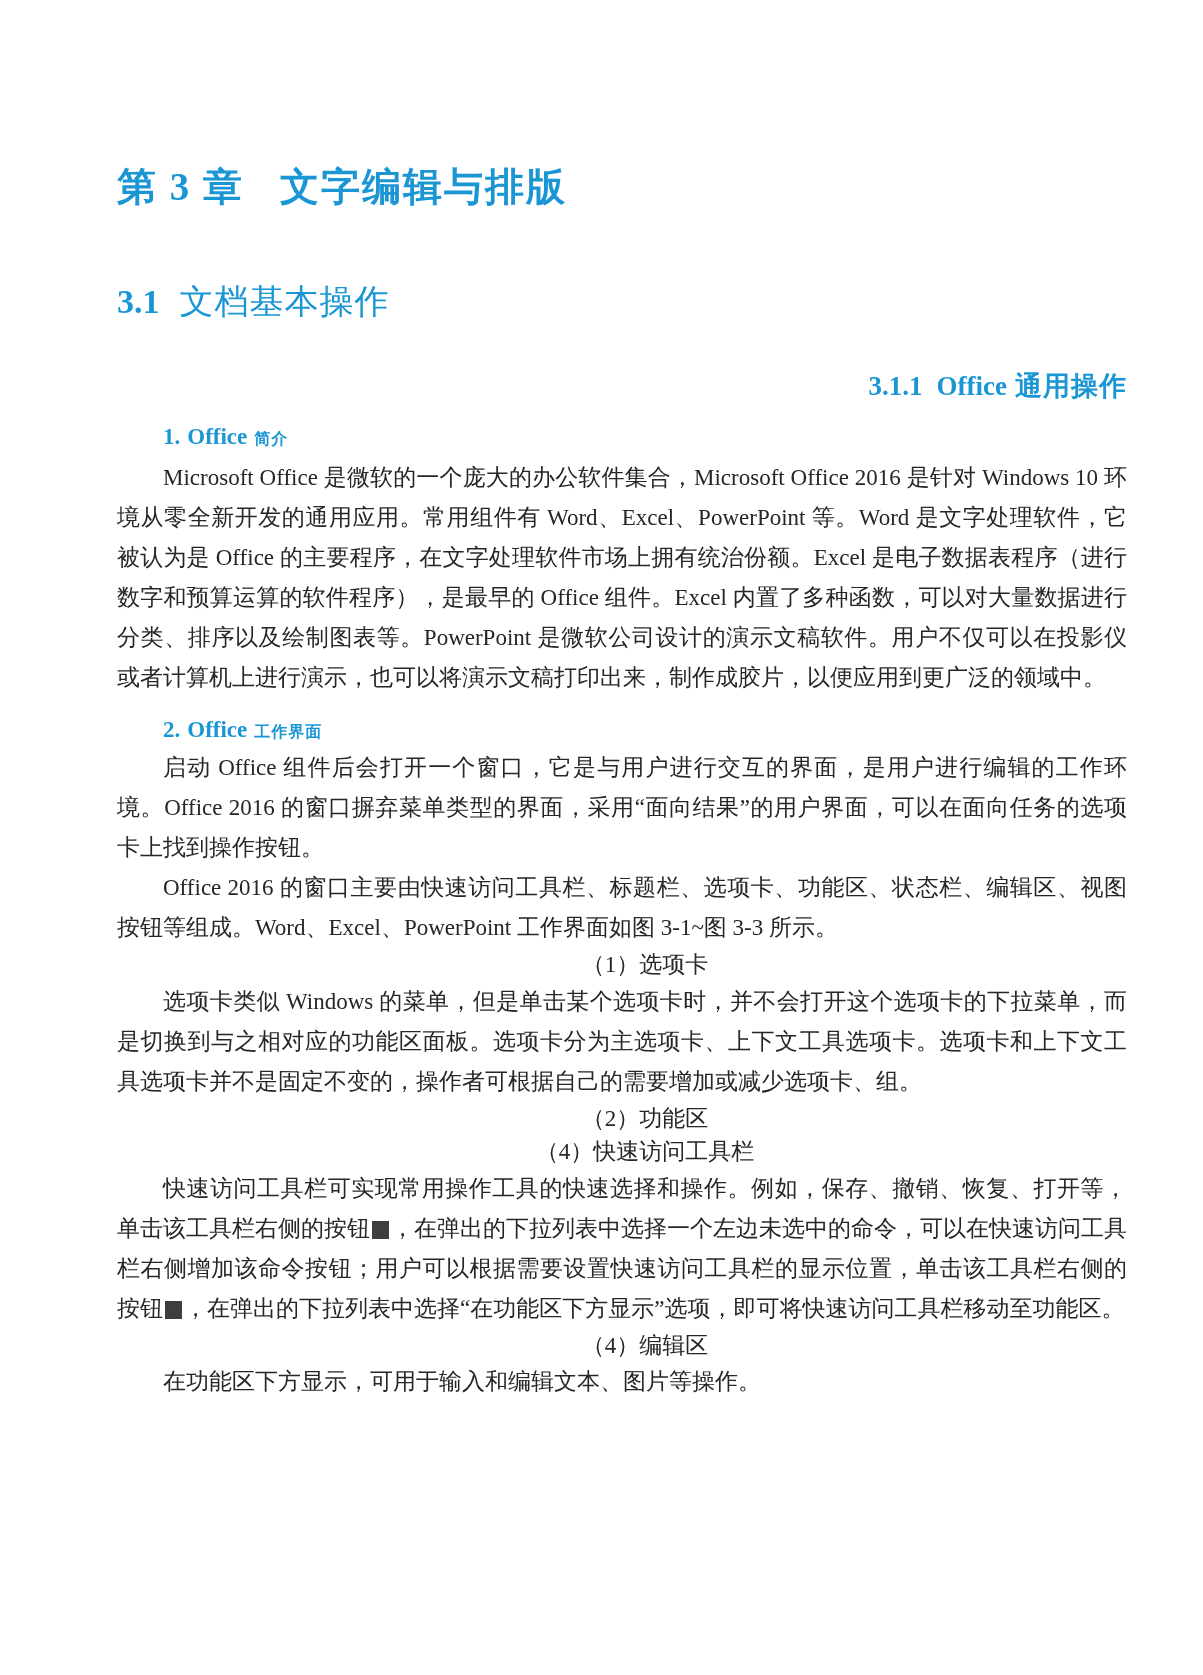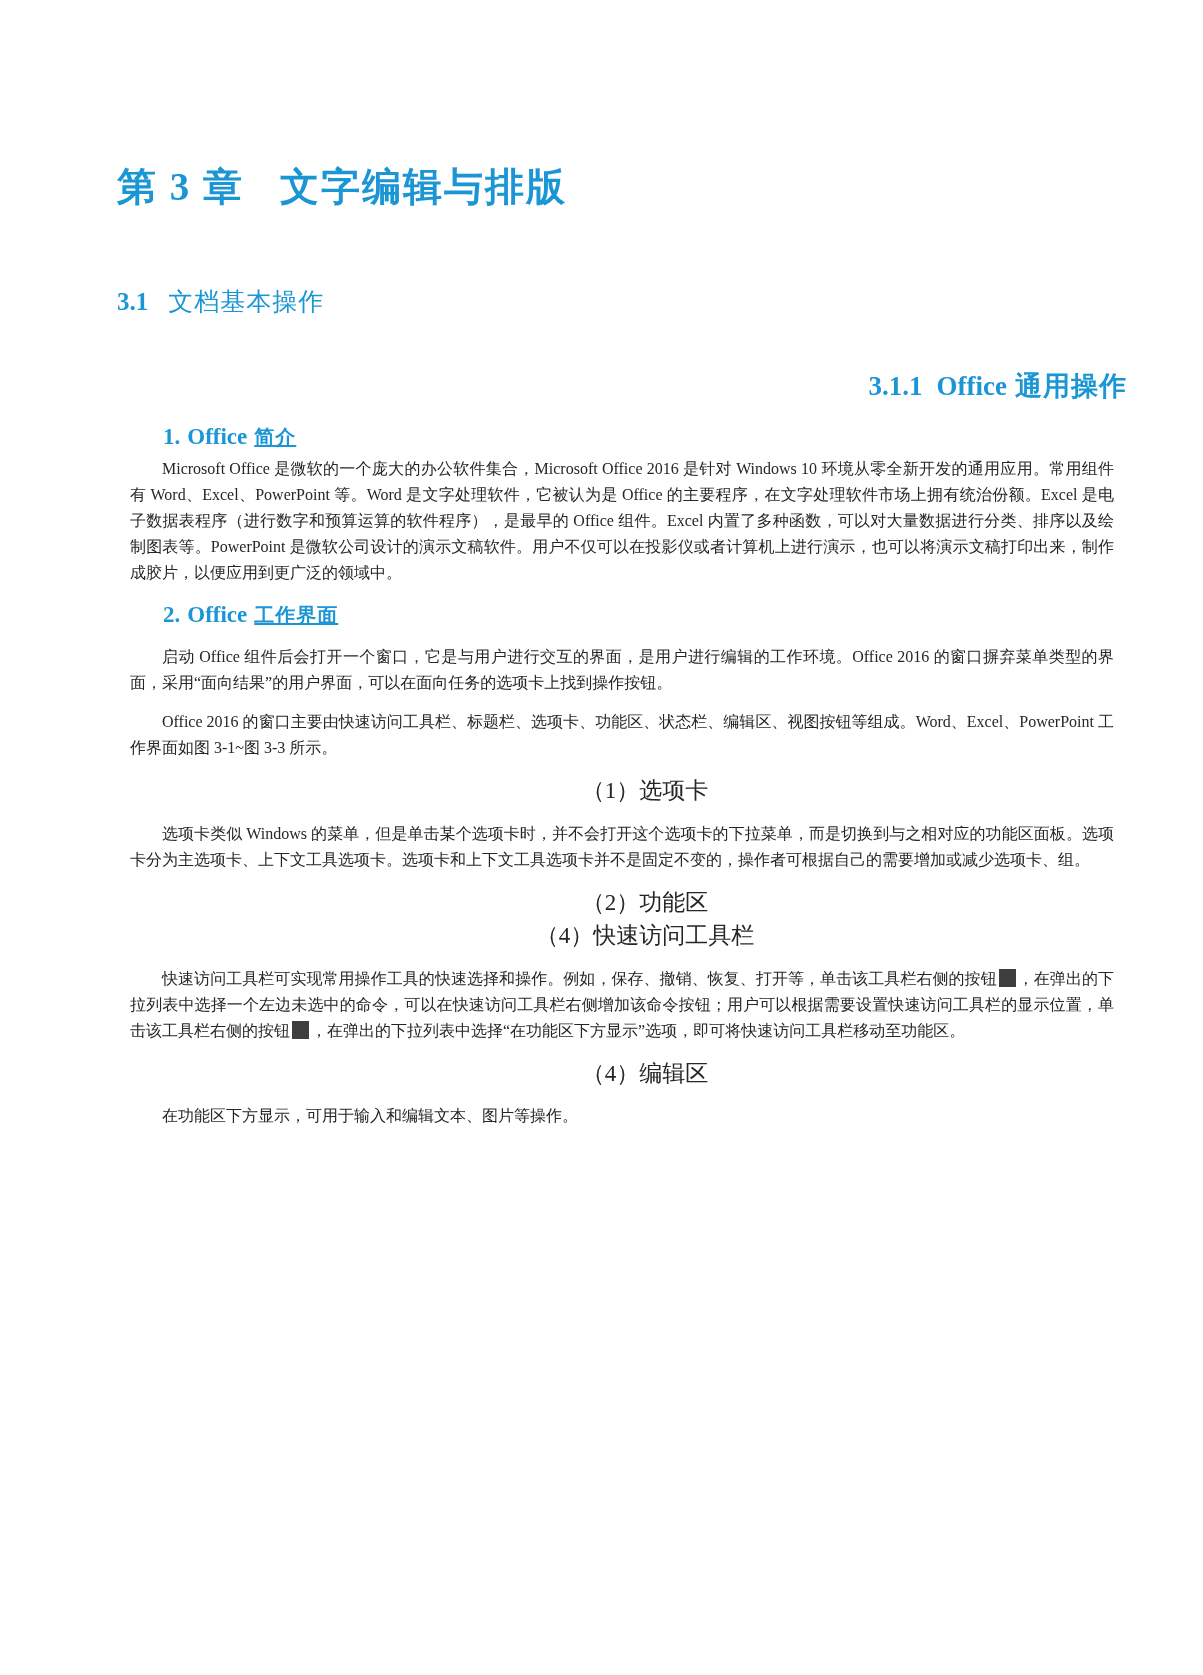--- a/index.html
+++ b/index.html
@@ -26,21 +26,21 @@
     line-height:47px;
     font-weight:bold;
     letter-spacing:2px;
     white-space:nowrap;
   }
   .chapter .gap{display:inline-block;width:36px;}
   
   .section{
     margin:71px 0 0 0;
     color:var(--blue);
-    font-size:25px;
+    font-size:34px;
     line-height:42px;
     font-weight:bold;
     white-space:nowrap;
   }
   .section .zh{font-weight:normal;margin-left:20px;letter-spacing:1px;}
   
   .subsection{
     margin:45px 0 0 44px;
     color:var(--blue);
     font-size:27px;
@@ -53,34 +53,33 @@
   .subsection .zh{margin-left:8px;font-weight:600;letter-spacing:1px;}
   
   .h4{
     margin:17px 0 0 46px;
     color:var(--blue);
     font-size:23px;
     line-height:32px;
     font-weight:bold;
     white-space:nowrap;
   }
-  .h4.tight{margin-top:0;}
+  .h4.tight{margin-top:16px;}
   .h4 .zh{
     font-family:"Liberation Sans","DejaVu Sans",sans-serif;
-    font-size:20px;
+    font-size:16px;
     margin-left:7px;
     letter-spacing:1px;
-    text-decoration:underline;
   }
   .h4 .en{margin-left:7px;}
   
   p.body{
-    margin:13px;
-    font-size:16px;
-    line-height:26px;
+    margin:0;
+    font-size:23px;
+    line-height:40px;
     text-align:justify;
     text-indent:2em;
   }
   p.first{margin-top:3px;}
   p.item{
     margin:0;
     font-size:23px;
     line-height:33.5px;
     text-indent:2em;
     text-align:center;

